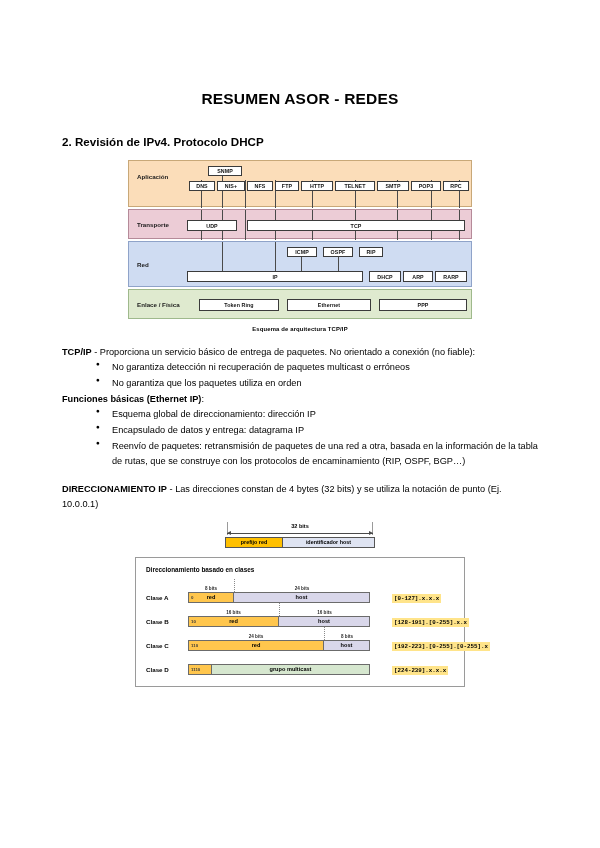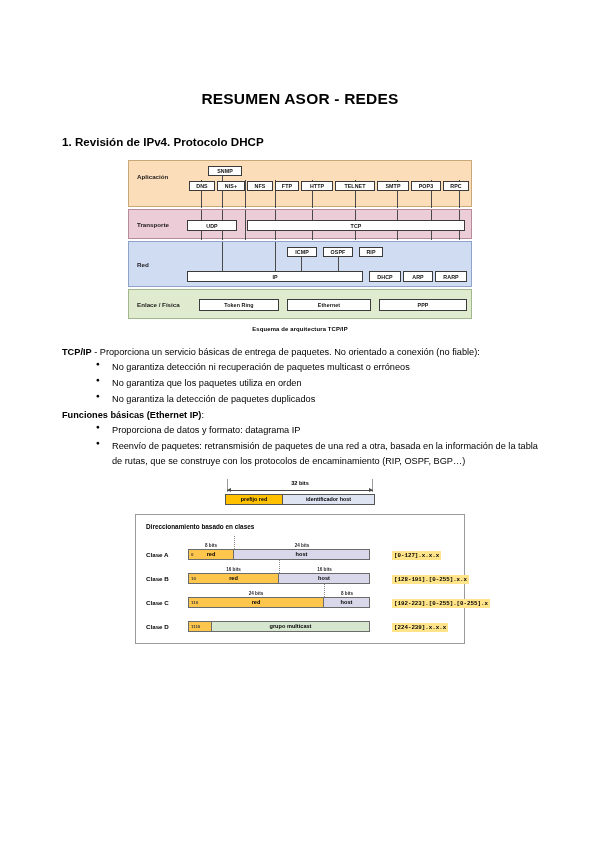--- a/index.html
+++ b/index.html
@@ -288,21 +288,21 @@
     white-space: nowrap;
   }
 </style>
 </head>
 <body>
 
 <div class="page">
 
   <h1 class="doc-title">RESUMEN ASOR - REDES</h1>
 
-  <h2 class="section-heading">1. Revisión de IPv4. Protocolo DHCP</h2>
+  <h2 class="section-heading">2. Revisión de IPv4. Protocolo DHCP</h2>
 
   <div class="arch-wrap">
     <div class="arch">
 
       <div class="layer lyr-app">
         <span class="lyr-label">Aplicación</span>
 
         <span class="vline" style="left:72px;  top:19px; height:28px;"></span>
         <span class="vline" style="left:93px;  top:10px; height:37px;"></span>
         <span class="vline" style="left:116px; top:19px; height:28px;"></span>
@@ -367,35 +367,36 @@
         <span class="pbox" style="left:70px;  width:80px; top:9px; height:12px; line-height:11px;">Token Ring</span>
         <span class="pbox" style="left:158px; width:84px; top:9px; height:12px; line-height:11px;">Ethernet</span>
         <span class="pbox" style="left:250px; width:88px; top:9px; height:12px; line-height:11px;">PPP</span>
       </div>
 
     </div>
   </div>
 
   <div class="arch-caption">Esquema de arquitectura TCP/IP</div>
 
-  <p class="para lead-gap"><b>TCP/IP</b><span> - Proporciona un servicio básicas de entrega de paquetes. No orientado a conexión (no fiable):</span></p>
+  <p class="para lead-gap"><b>TCP/IP</b><span> - Proporciona un servicio básico de entrega de paquetes. No orientado a conexión (no fiable):</span></p>
 
   <ul class="bullets">
     <li>No garantiza detección ni recuperación de paquetes multicast o erróneos</li>
     <li>No garantiza que los paquetes utiliza en orden</li>
-    <li>No garantiza la detección de paquetes duplicados</li>
   </ul>
 
   <p class="para"><b>Funciones básicas (Ethernet IP)</b><span>:</span></p>
 
   <ul class="bullets">
-    <li>Proporciona de datos y formato: datagrama IP</li>
+    <li>Esquema global de direccionamiento: dirección IP</li>
+    <li>Encapsulado de datos y entrega: datagrama IP</li>
     <li>Reenvío de paquetes: retransmisión de paquetes de una red a otra, basada en la información de la tabla de rutas, que se construye con los protocolos de encaminamiento (RIP, OSPF, BGP…)</li>
   </ul>
 
+  <p class="para lead-gap"><b>DIRECCIONAMIENTO IP</b><span> - Las direcciones constan de 4 bytes (32 bits) y se utiliza la notación de punto (Ej. 10.0.0.1)</span></p>
 
   <div class="addr-top">
     <div class="addr-top-inner">
       <div class="bits32-row">
         <span class="tick" style="left:2px;"></span>
         <span class="tick" style="right:2px;"></span>
         <span class="bits32-label">32 bits</span>
         <span class="arrowline"></span>
       </div>
       <div class="hdr-row">

